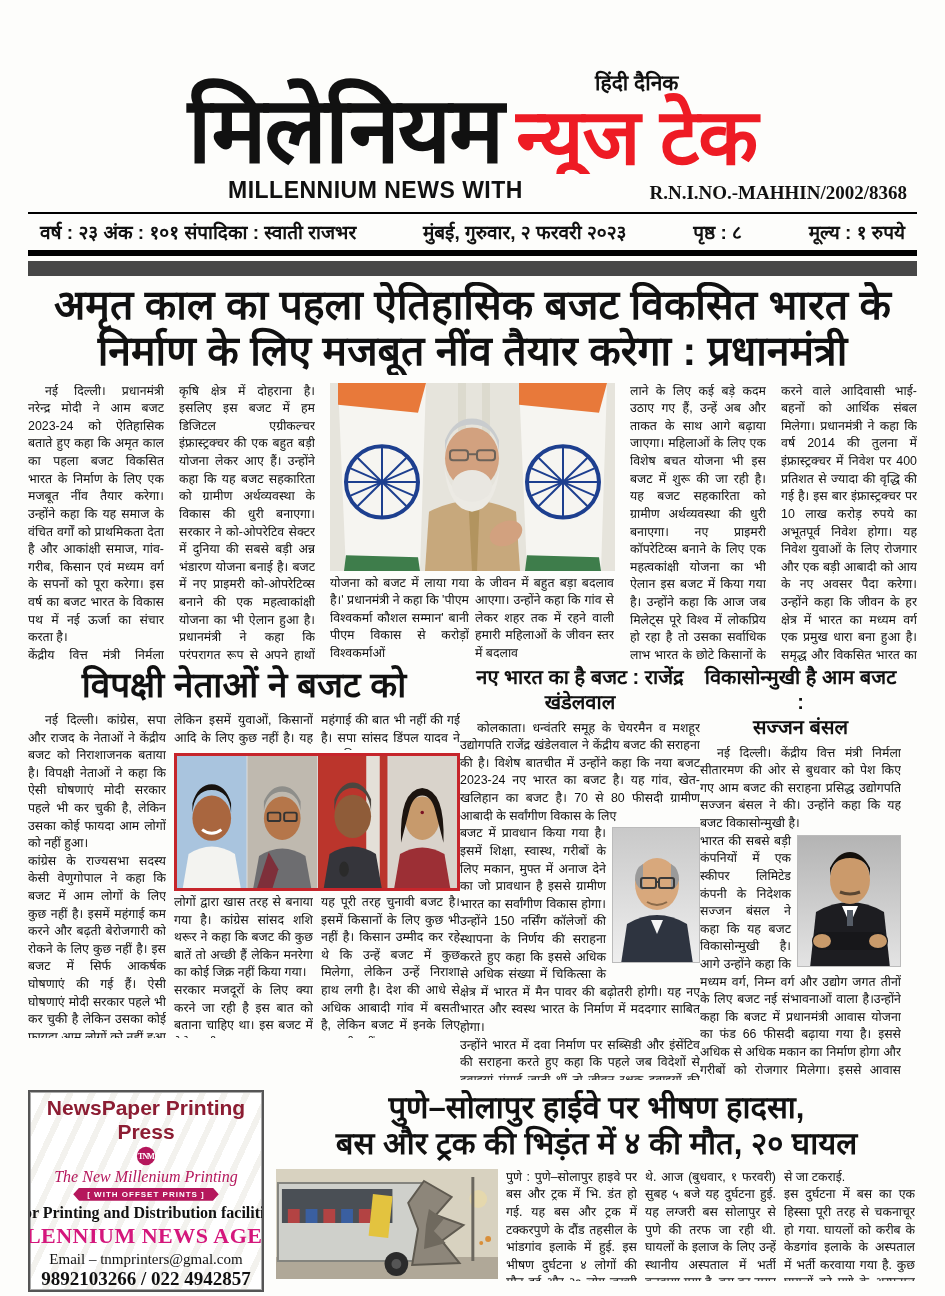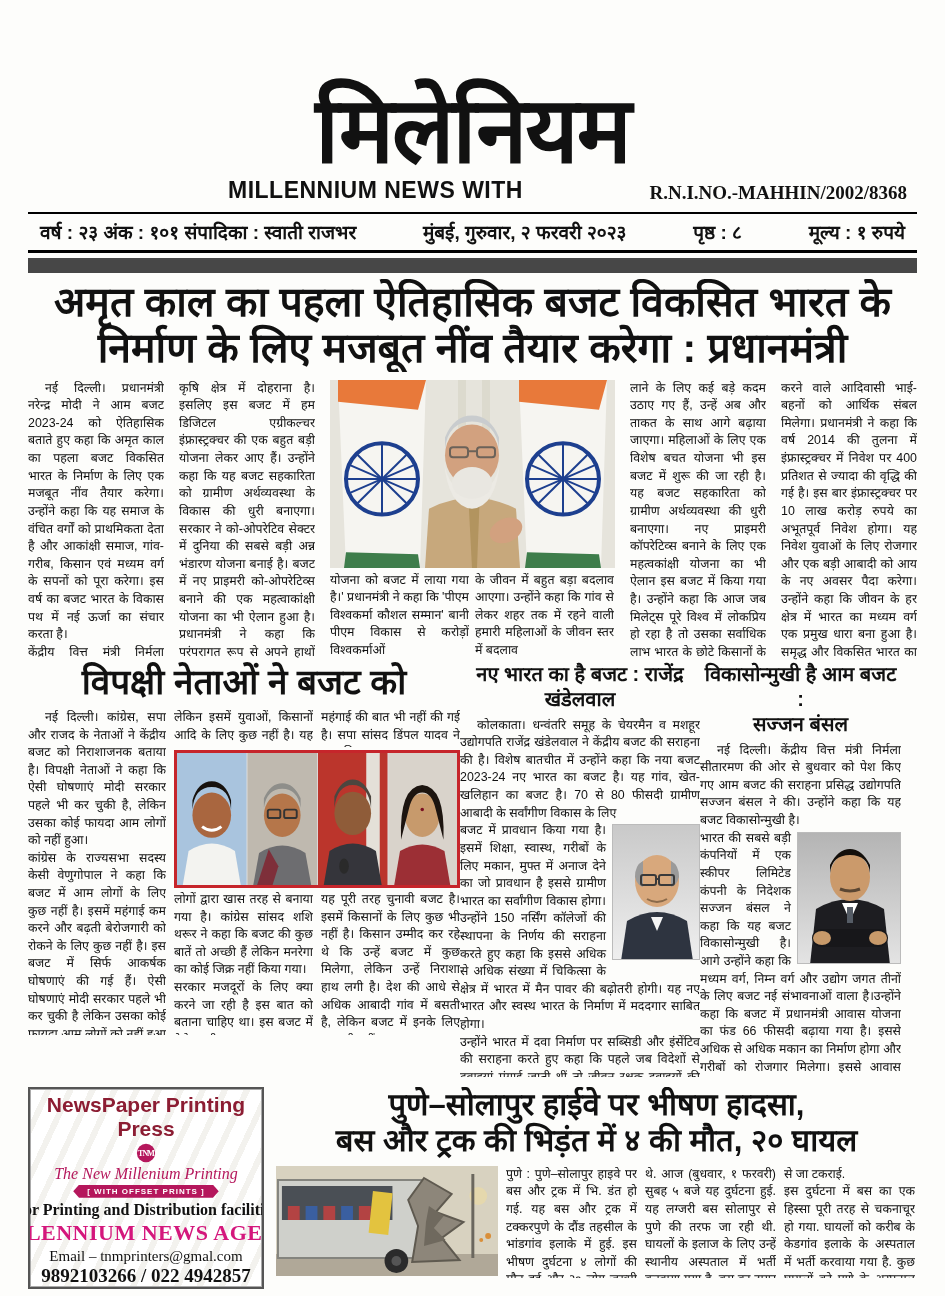--- a/index.html
+++ b/index.html
@@ -14,21 +14,21 @@
   .mast-row { display:flex; align-items:flex-end; justify-content:center; height:168px; gap:14px; overflow:hidden; }
   .mast-black { font-size:92px; font-weight:800; letter-spacing:-2px; line-height:.95; white-space:nowrap; }
   .mast-red-wrap { display:flex; flex-direction:column; align-items:center; }
   .tagline { font-size:21px; font-weight:700; margin-bottom:4px; }
   .mast-red { font-size:78px; font-weight:800; color:#ee1b24; letter-spacing:-1px; line-height:.95; white-space:nowrap; }
   .mast-sub { display:flex; justify-content:space-between; align-items:flex-end; padding:2px 10px 0 200px; height:30px; }
   .sub-en { font-size:23px; font-weight:800; letter-spacing:.5px; }
   .sub-rni { font-size:19px; font-weight:700; font-family:"Liberation Serif","DejaVu Serif",serif; }
 
   .dateline {
-    margin-top:8px; border-top:2px solid #000; border-bottom:3px solid #000000;
+    margin-top:8px; border-top:2px solid #000; border-bottom:6px solid #000000;
     display:flex; justify-content:space-between; align-items:center;
     padding:5px 12px; font-size:19px; font-weight:700; white-space:nowrap; overflow:hidden;
   }
   .gray-bar { height:15px; background:#474747; margin-top:5px; }
 
   
   .lead-headline { text-align:center; font-size:41px; font-weight:800; line-height:1.13; margin-top:6px; overflow:hidden; }
   .lead-body { display:flex; gap:15px; margin-top:8px; height:282px; overflow:hidden; }
   .ncol { width:146px; overflow:hidden; }
   .lead-center { width:285px; display:flex; flex-direction:column; }
@@ -89,20 +89,24 @@
   .acc-col { width:131px; overflow:hidden; }
 </style>
 </head>
 <body>
 
 <div class="page">
 
   <div>
     <div class="mast-row">
       <div class="mast-black">मिलेनियम</div>
+      <div class="mast-red-wrap">
+        <div class="tagline">हिंदी दैनिक</div>
+        <div class="mast-red">न्यूज टेक</div>
+      </div>
     </div>
     <div class="mast-sub">
       <div class="sub-en">MILLENNIUM NEWS WITH</div>
       <div class="sub-rni">R.N.I.NO.-MAHHIN/2002/8368</div>
     </div>
     <div class="dateline">
       <span>वर्ष : २३ अंक : १०१ संपादिका : स्वाती राजभर</span>
       <span>मुंबई, गुरुवार, २ फरवरी २०२३</span>
       <span>पृष्ठ : ८</span>
       <span>मूल्य : १ रुपये</span>

